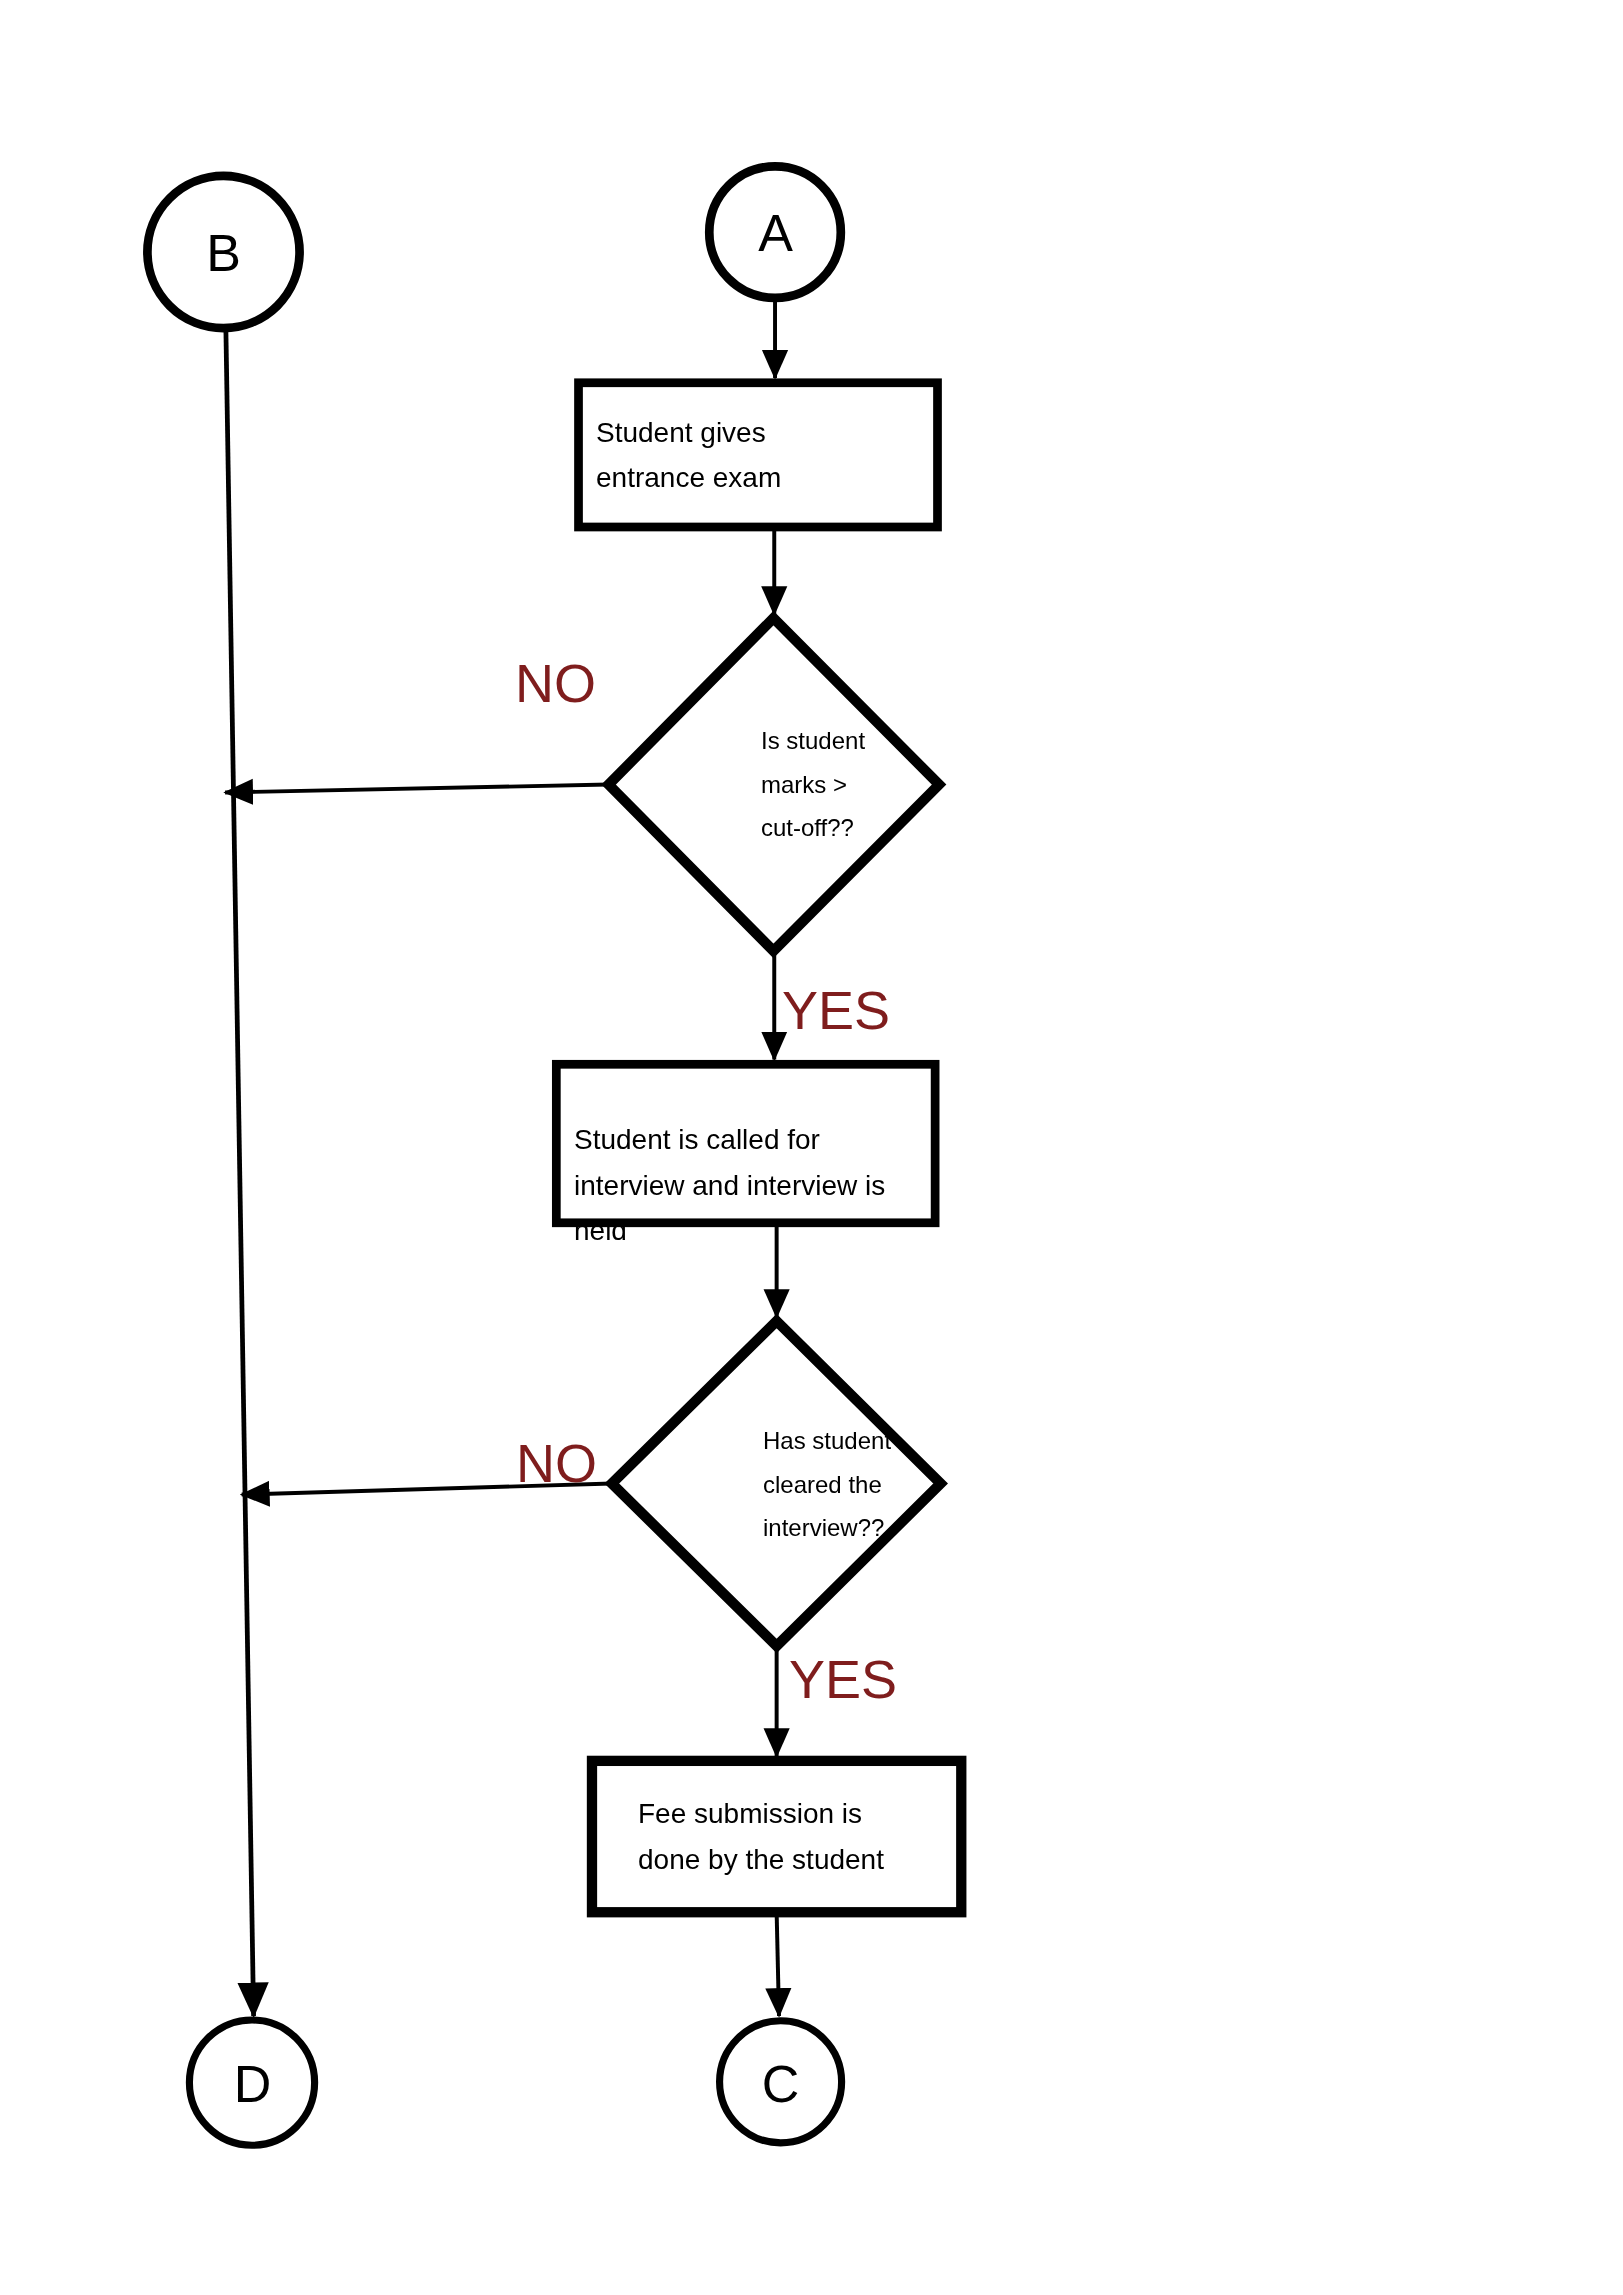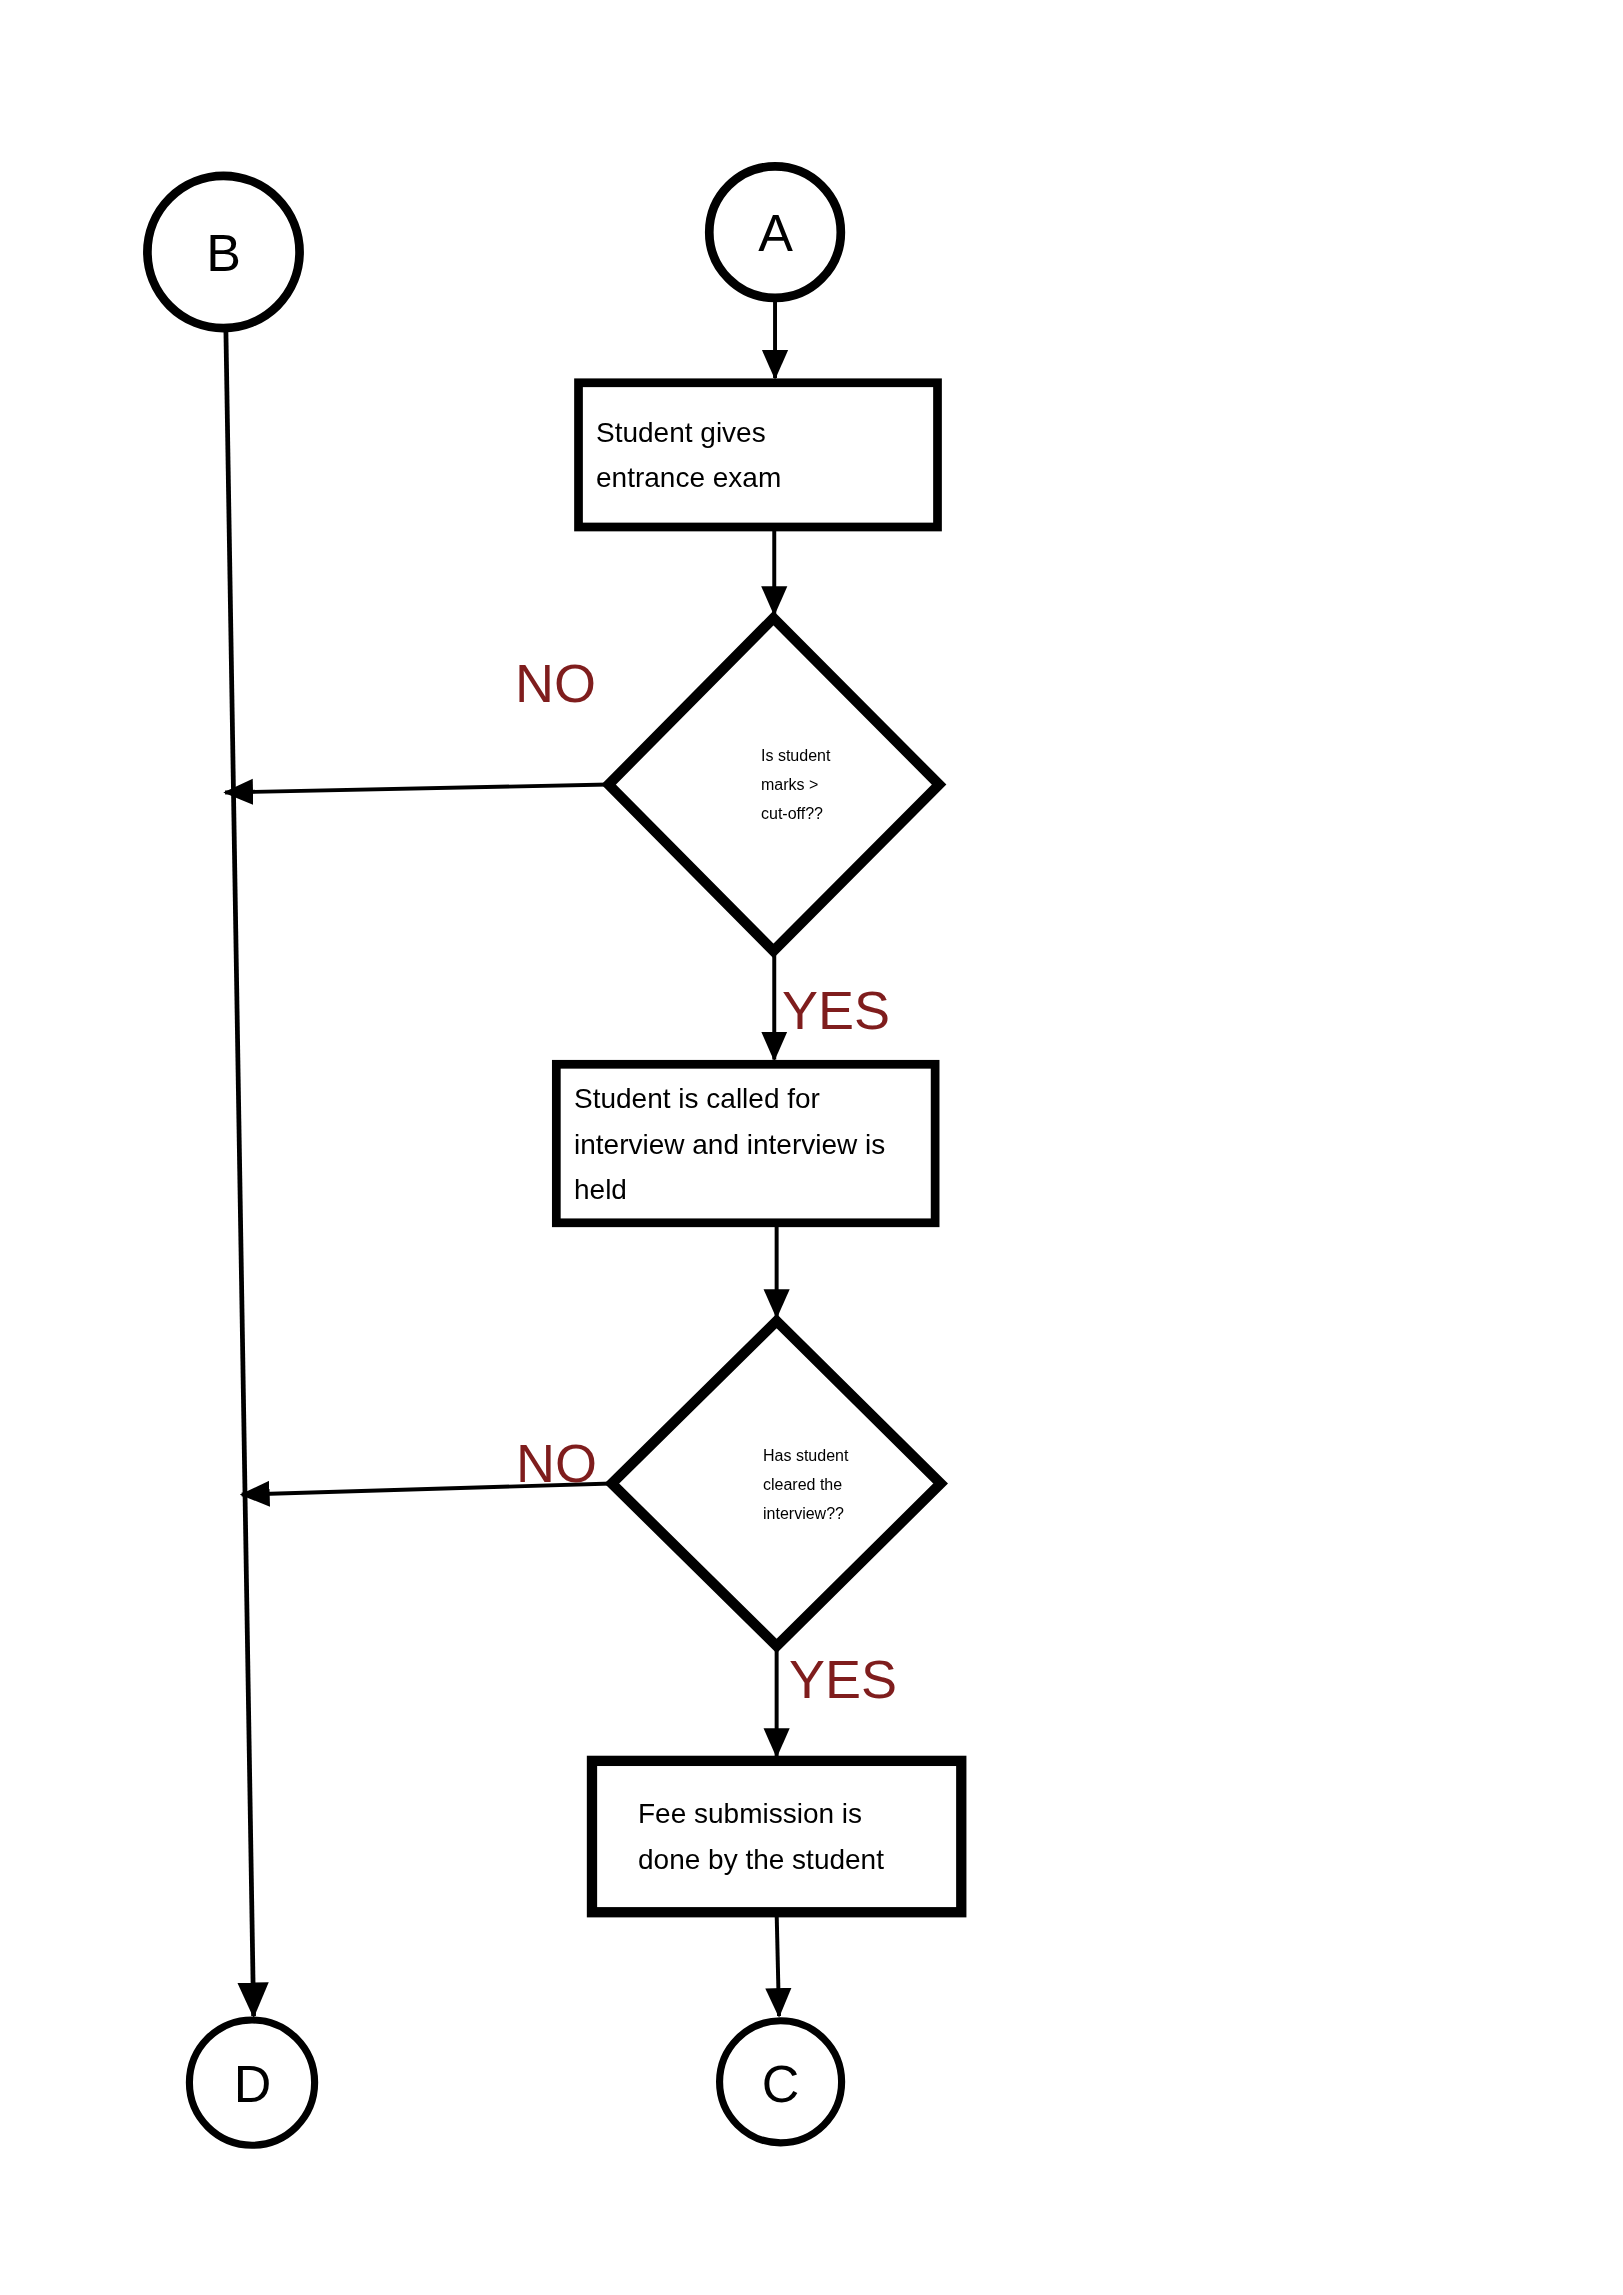--- a/index.html
+++ b/index.html
@@ -38,28 +38,28 @@
     pointer-events: none;
   }
 
   
   .box-text {
     text-align: left;
     line-height: 1.62;
     font-size: 28px;
   }
   #box-1-text { left: 596px; top: 383px;  width: 333px; height: 144px; }
-  #box-2-text { left: 574px; top: 1065px; width: 357px; height: 159px; }
+  #box-2-text { left: 574px; top: 1106px; width: 357px; height: 159px; }
   #box-3-text { left: 610px; top: 1761px; width: 341px; height: 151px; margin-left: 28px; }
 
   
   .diamond-text {
     text-align: left;
     line-height: 1.82;
-    font-size: 16px;
+    font-size: 24px;
   }
   #diamond-1-text { left: 761px; top: 705px;  width: 182px; height: 159px; }
   #diamond-2-text { left: 763px; top: 1405px; width: 182px; height: 159px; }
 
   
   .circle-text {
     text-align: center;
     justify-content: center;
     align-items: center;
     font-size: 52px;

